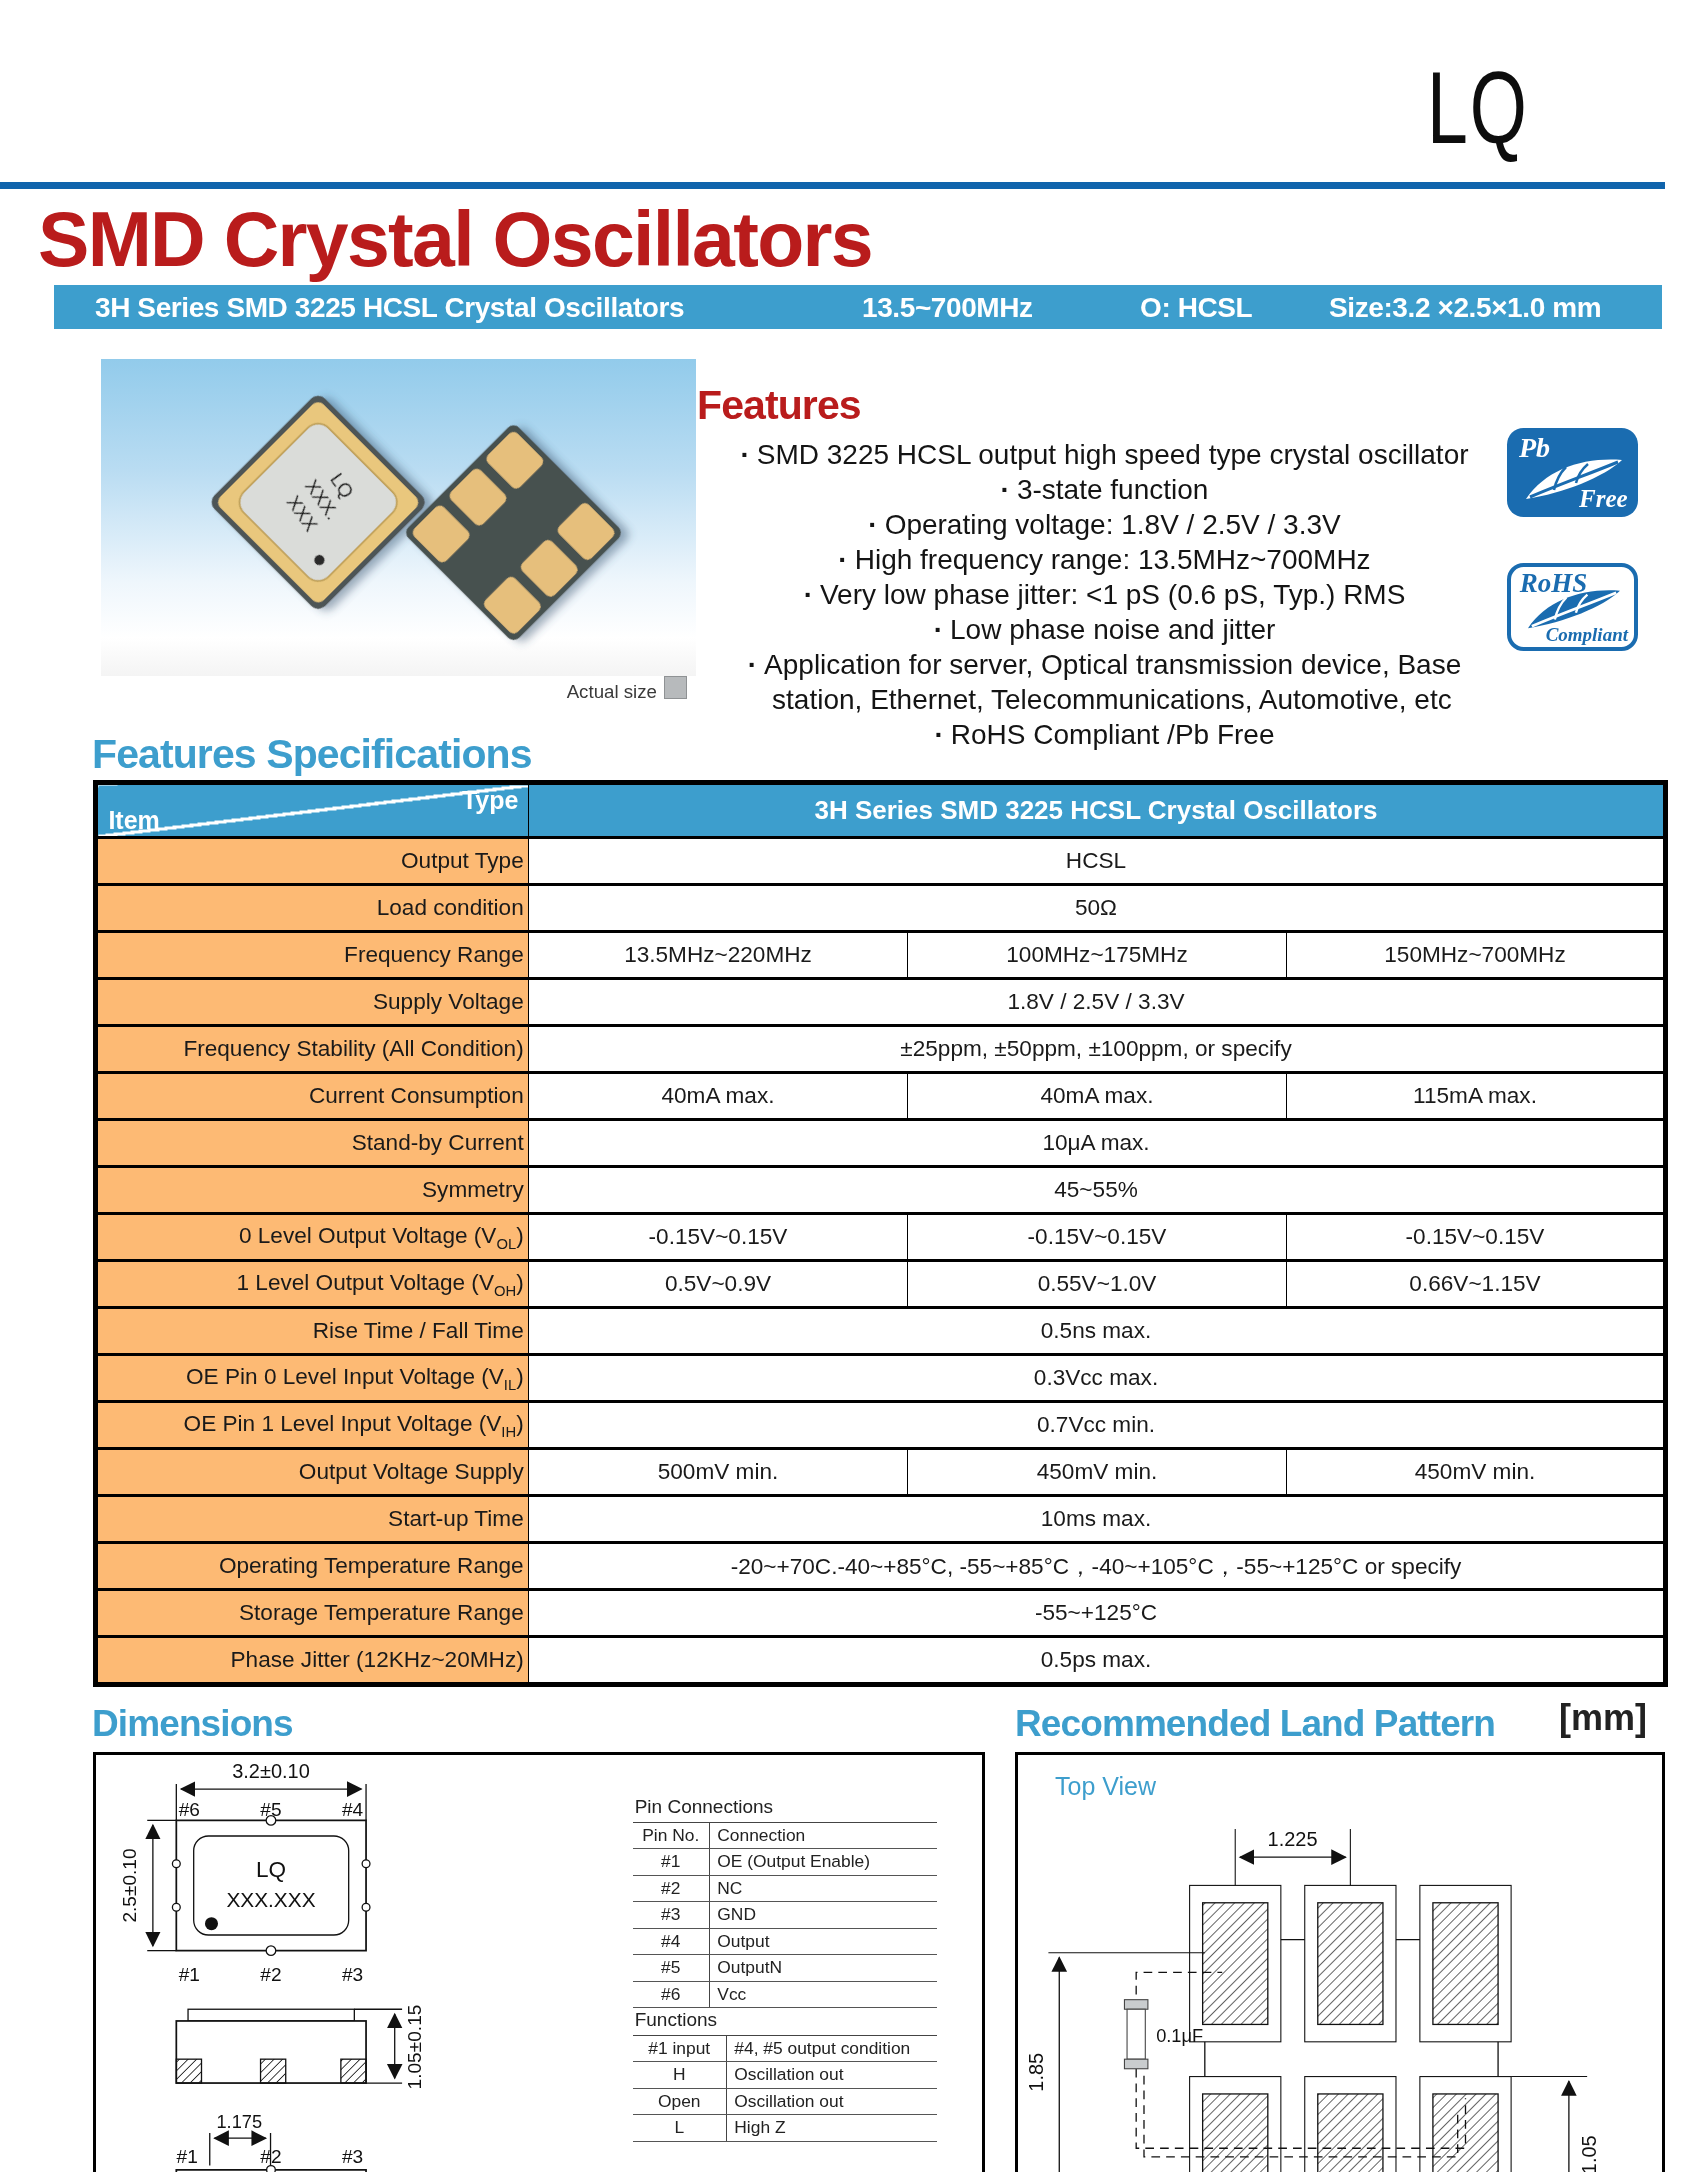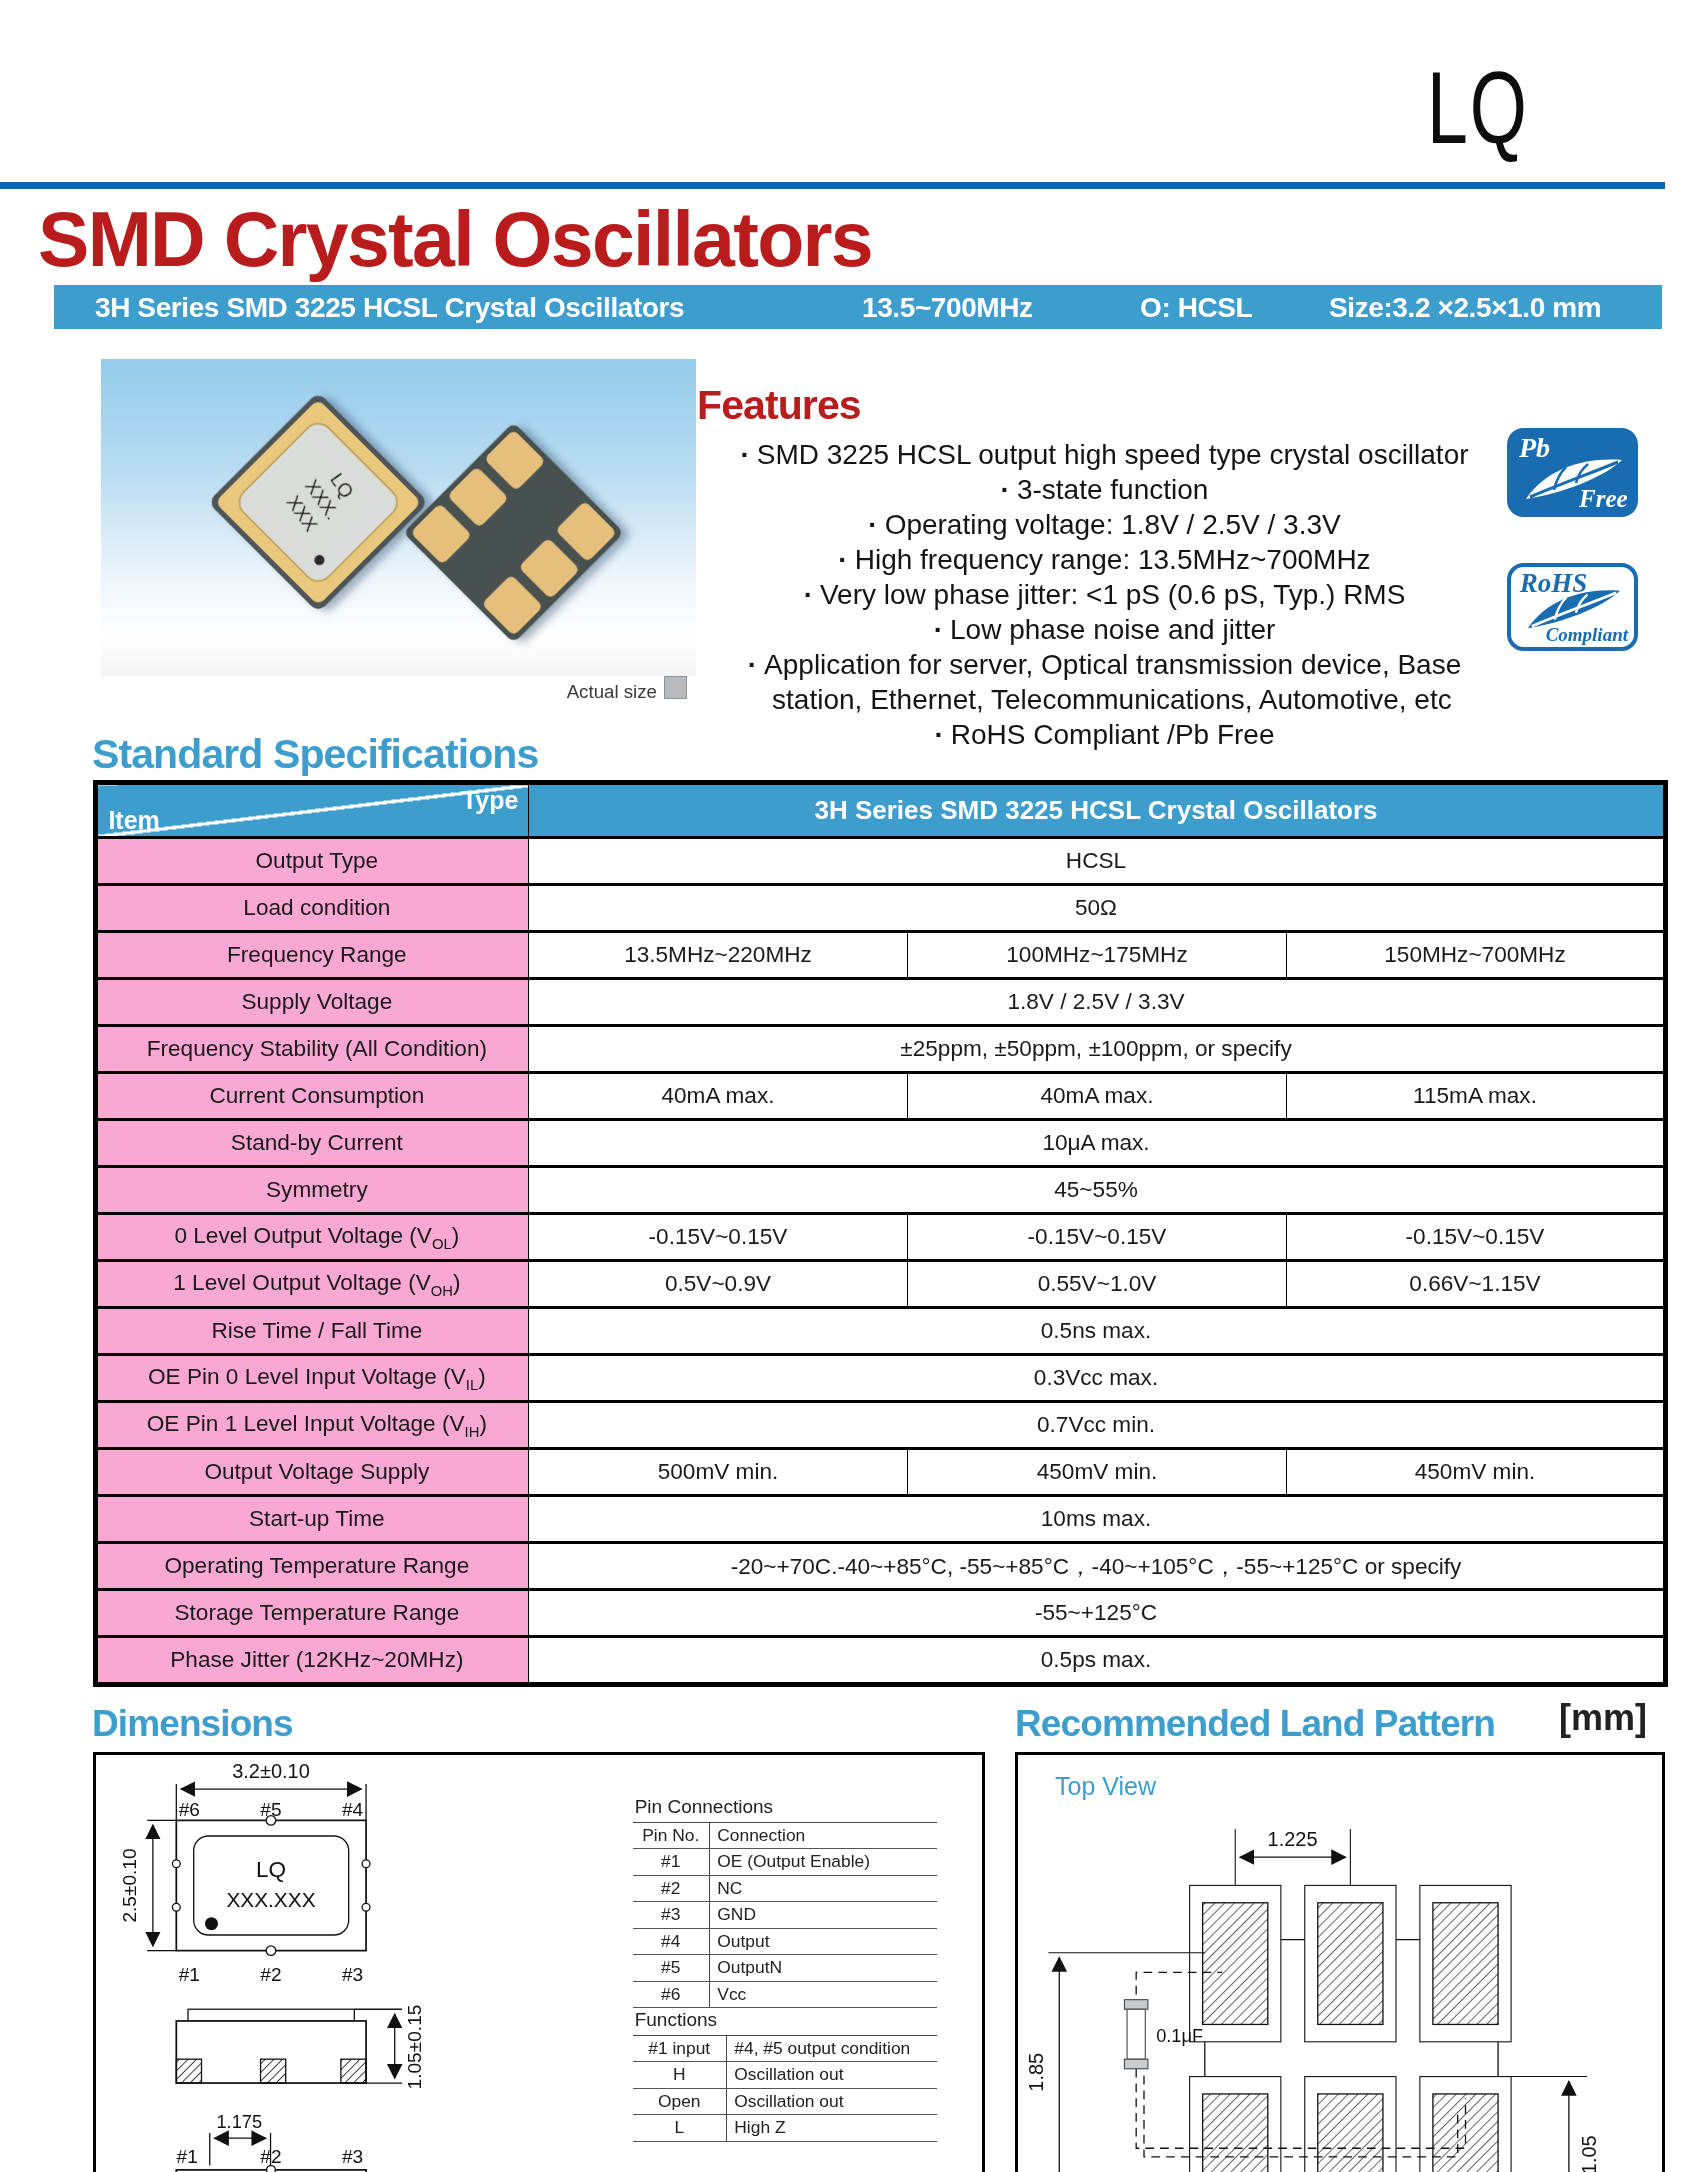--- a/index.html
+++ b/index.html
@@ -34,21 +34,21 @@
   #rohs-bottom{right:6px;bottom:0.9px;font-size:19px;color:#1a6cb0;margin-top:16px;}
   .leaf{position:absolute;}
   
   #specs-heading{left:92px;top:731px;font-size:41px;font-weight:bold;letter-spacing:-0.9px;color:#3d9ecd;}
   #spec-table{position:absolute;left:93px;top:780px;border-collapse:collapse;table-layout:fixed;width:1569px;}
   #spec-table col.c0{width:433px;}#spec-table col.c1,#spec-table col.c2,#spec-table col.c3{width:379px;}
   #spec-table td,#spec-table th{border:1.7px solid #000;border-top-width:3.9px;border-bottom-width:3.9px;overflow:hidden;}
   #spec-table{border:5.2px solid #000;}
   #spec-table th{height:51px;padding:0;}
   #spec-table td{height:44px;font-size:22.6px;}
-  td.item{background:#f9a8d4;text-align:center;padding:0 4.3px 0 12px;}
+  td.item{background:#fdba74;text-align:right;padding:0 4.3px 0 12px;}
   td.val{text-align:center;padding:0 3.5px;}
   sub{font-size:14.8px;}
   #corner{position:relative;background:
      linear-gradient(to bottom right,rgba(0,0,0,0) calc(50% - 1.7px),#fff calc(50% - 1.7px),#fff calc(50% + 1.7px),rgba(0,0,0,0) calc(50% + 1.7px)),#3d9ecd;}
   #corner .t{position:absolute;top:0.9px;right:9.6px;color:#fff;font-size:25px;font-weight:bold;}
   #corner .i{position:absolute;bottom:0.9px;left:10.4px;color:#fff;font-size:25px;font-weight:bold;}
   #type-header{background:#3d9ecd;color:#fff;font-size:26px;font-weight:bold;text-align:center;}
   
   #dim-heading{left:92px;top:1703px;font-size:37px;font-weight:bold;letter-spacing:-0.9px;color:#3d9ecd;}
   #land-heading{left:1015px;top:1703px;font-size:37px;font-weight:bold;letter-spacing:-0.9px;color:#3d9ecd;}
@@ -143,21 +143,21 @@
   <div id="badge-rohs" class="abs badge">
     <span id="rohs-top">RoHS</span>
     <svg class="leaf" style="left:13px;top:19px" width="100" height="46" viewBox="0 0 100 48">
       <path d="M2 44 C22 14 60 2 98 5 C80 22 40 38 2 44 Z" fill="#1a6cb0"></path>
       <path d="M6 42 C34 30 62 20 94 7" stroke="#ffffff" stroke-width="3" fill="none"></path>
       <path d="M30 35 C32 26 36 18 42 12 M52 28 C54 20 58 14 64 9" stroke="#ffffff" stroke-width="2.5" fill="none"></path>
     </svg>
     <span id="rohs-bottom">Compliant</span>
   </div>
 
-  <div id="specs-heading" class="abs">Standard Specifications</div>
+  <div id="specs-heading" class="abs">Features Specifications</div>
   <table id="spec-table">
     <colgroup>
         <col class="c0">
         <col class="c1">
         <col class="c2">
         <col class="c3">
       </colgroup>
     <tbody>
         <tr>
       <th id="corner">

